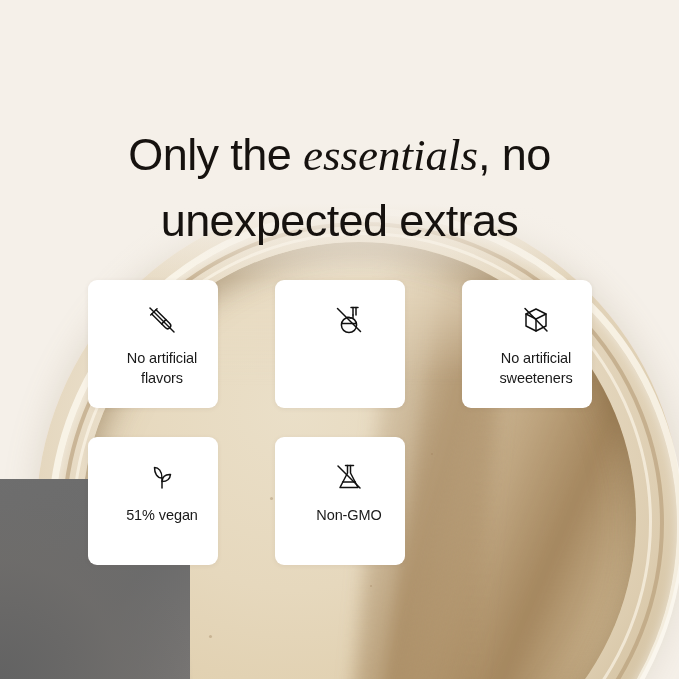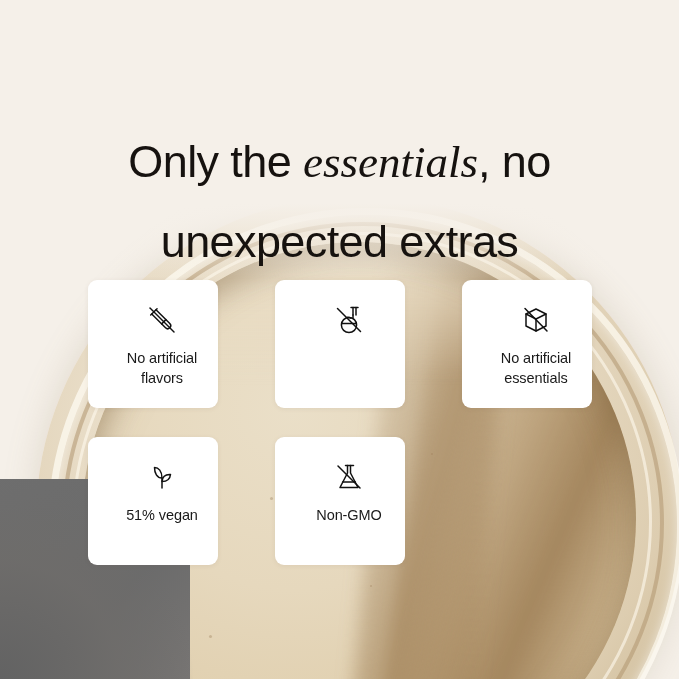--- a/index.html
+++ b/index.html
@@ -160,21 +160,21 @@
 
   
   .headline {
     position: absolute;
     left: 0;
     top: 92px;
     width: 679px;
     text-align: center;
     color: #16120F;
     font-size: 45px;
-    line-height: 79px;
+    line-height: 66px;
     letter-spacing: -0.6px;
     font-weight: 400;
     padding: 0 40px;
     box-sizing: border-box;
   }
   .headline .em {
     font-family: "Liberation Serif", serif;
     font-style: italic;
     font-weight: 400;
     letter-spacing: 0;
@@ -285,21 +285,21 @@
 
     <div class="badge">
       <span class="badge-icon">
         <svg width="40" height="40" viewBox="0 0 40 40" fill="none" stroke="#111111" stroke-width="1.5" stroke-linecap="round" stroke-linejoin="round">
           <path d="M20 9 L30 14 V26 L20 31 L10 26 V14 Z"></path>
           <path d="M10 14 L20 19 L30 14"></path>
           <path d="M20 19 V31"></path>
           <line x1="9" y1="8.5" x2="31" y2="31"></line>
         </svg>
       </span>
-      <span class="badge-label">No artificial essentials</span>
+      <span class="badge-label">No artificial sweeteners</span>
     </div>
 
     <div class="badge">
       <span class="badge-icon">
         <svg width="40" height="40" viewBox="0 0 40 40" fill="none" stroke="#111111" stroke-width="1.5" stroke-linecap="round" stroke-linejoin="round">
           <path d="M20 21 V31"></path>
           <path d="M20 21 C20 14 16.5 10.5 12.5 10.5 C12.5 16 15 21 20 21 Z"></path>
           <path d="M20 24.5 C24 24.5 28 22.5 28.5 17.5 C24 17.2 20.5 19.5 20 24.5 Z"></path>
         </svg>
       </span>

